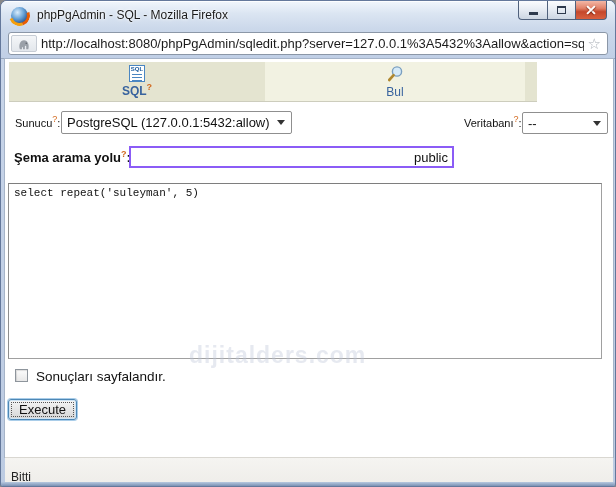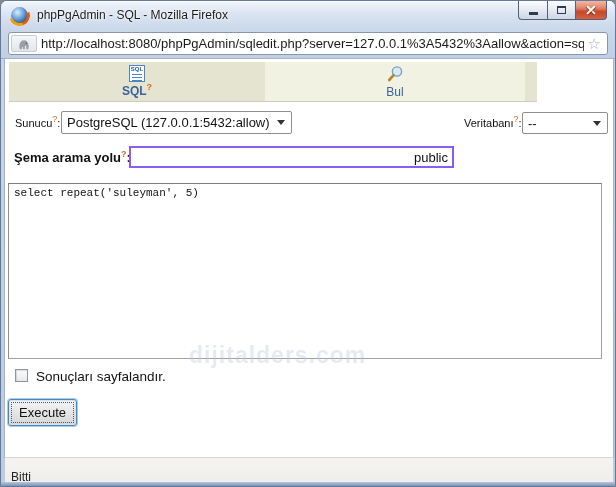--- a/index.html
+++ b/index.html
@@ -87,21 +87,21 @@
     font-family:"Liberation Mono",monospace;font-size:11px;color:#111;
     padding:3px 5px;resize:none;outline:none;z-index:1;}
   .watermark{position:absolute;left:184px;top:283px;z-index:2;pointer-events:none;
     font-size:23px;font-weight:bold;letter-spacing:1px;color:rgba(188,197,216,.38);}
   
   .row-paginate{position:absolute;left:4px;top:310px;height:18px;display:flex;align-items:flex-start;}
   .checkbox{width:13px;height:13px;margin-left:6px;box-sizing:border-box;border:1px solid #8e959c;
     background:linear-gradient(#fcfcfc,#e8e8e8);box-shadow:inset 1px 1px 1px rgba(0,0,0,.12);}
   .paginate-label{font-size:13.5px;color:#111;margin-left:8px;}
   .row-buttons{position:absolute;left:0;top:340px;height:26px;display:flex;}
-  .btn{height:27px;box-sizing:border-box;font-family:"Liberation Sans",sans-serif;font-size:13px;
+  .btn{height:21px;box-sizing:border-box;font-family:"Liberation Sans",sans-serif;font-size:13px;
     color:#111;border-radius:3px;background:linear-gradient(#f6f6f6,#e2e2e2 60%,#d6d6d6);
     border:1px solid #8e8e8e;padding:0 10px;cursor:pointer;}
   .btn-execute{margin-left:3px;position:relative;border:1px solid #4d87b5;
     box-shadow:0 0 0 1px #a9cde9, inset 0 0 0 1px #cfe4f4;}
   .btn-execute::after{content:"";position:absolute;inset:2px;border:1px dotted #555;border-radius:1px;}
   .btn-clear{margin-left:11px;}
   
   .statusbar{position:absolute;left:4px;top:456px;width:608px;height:39px;box-sizing:border-box;
     background:linear-gradient(#f5f4f1,#eceae6);border-top:1px solid #d9d7d1;
     display:flex;align-items:center;}

